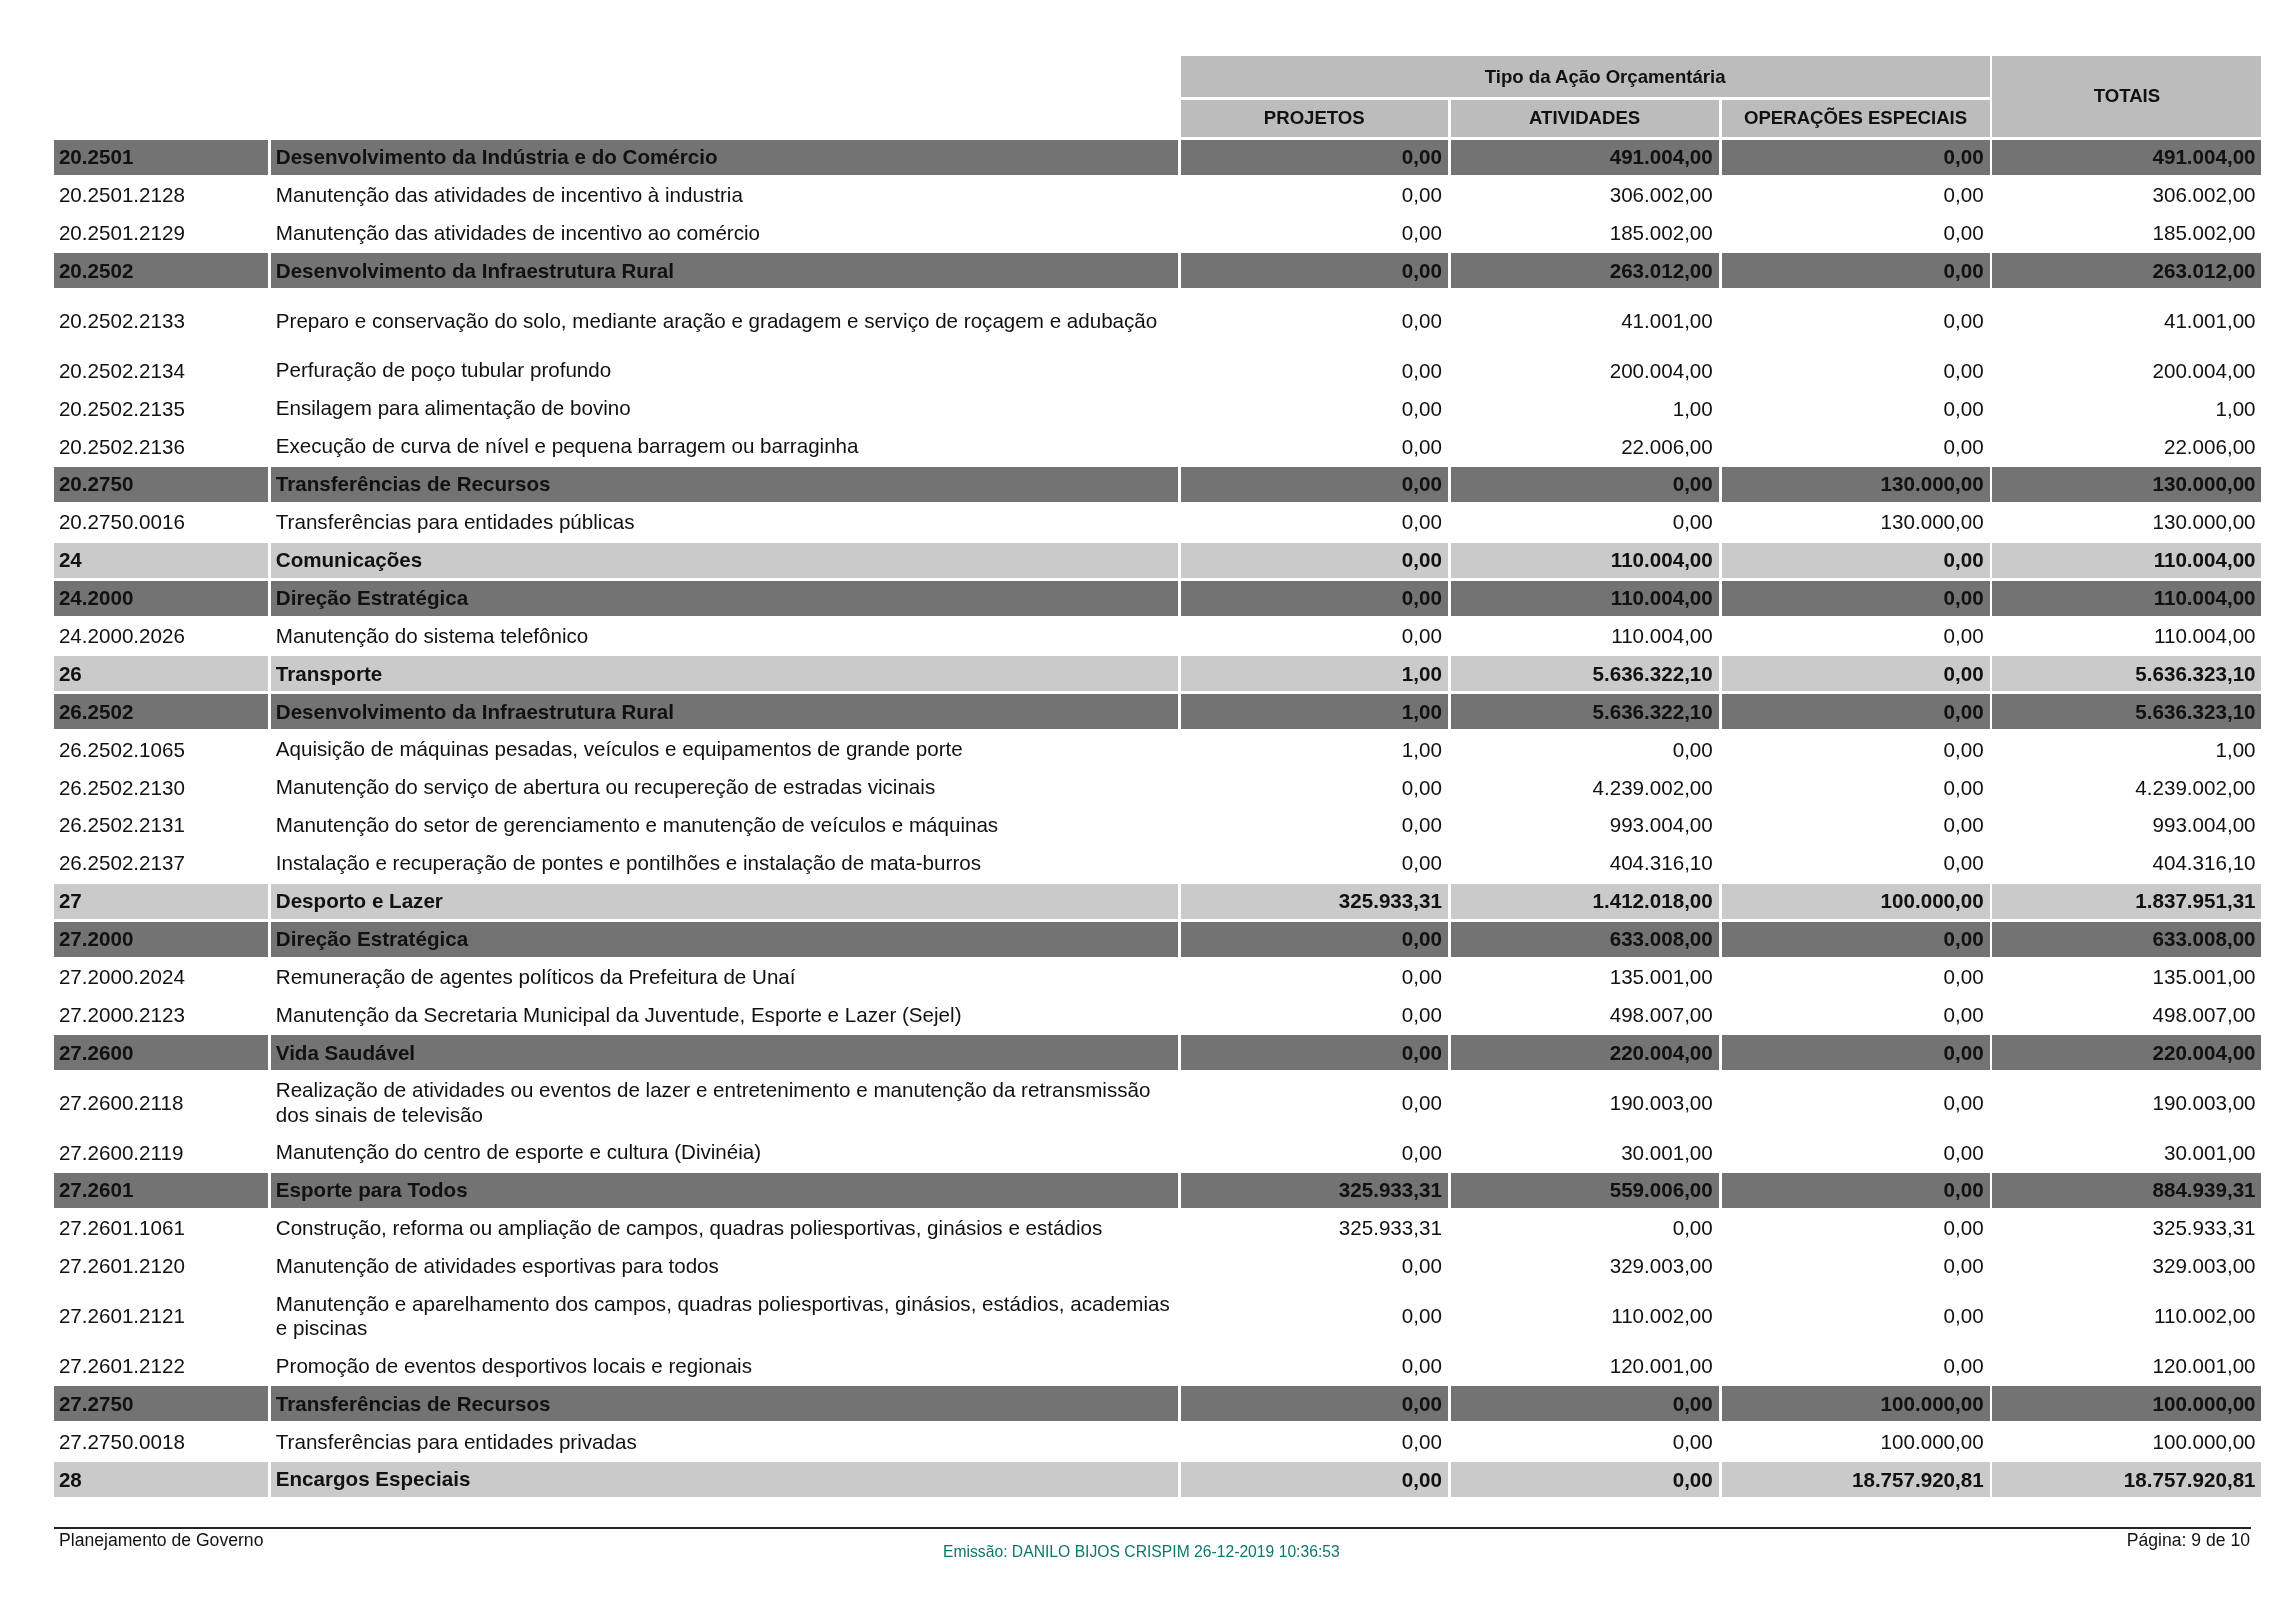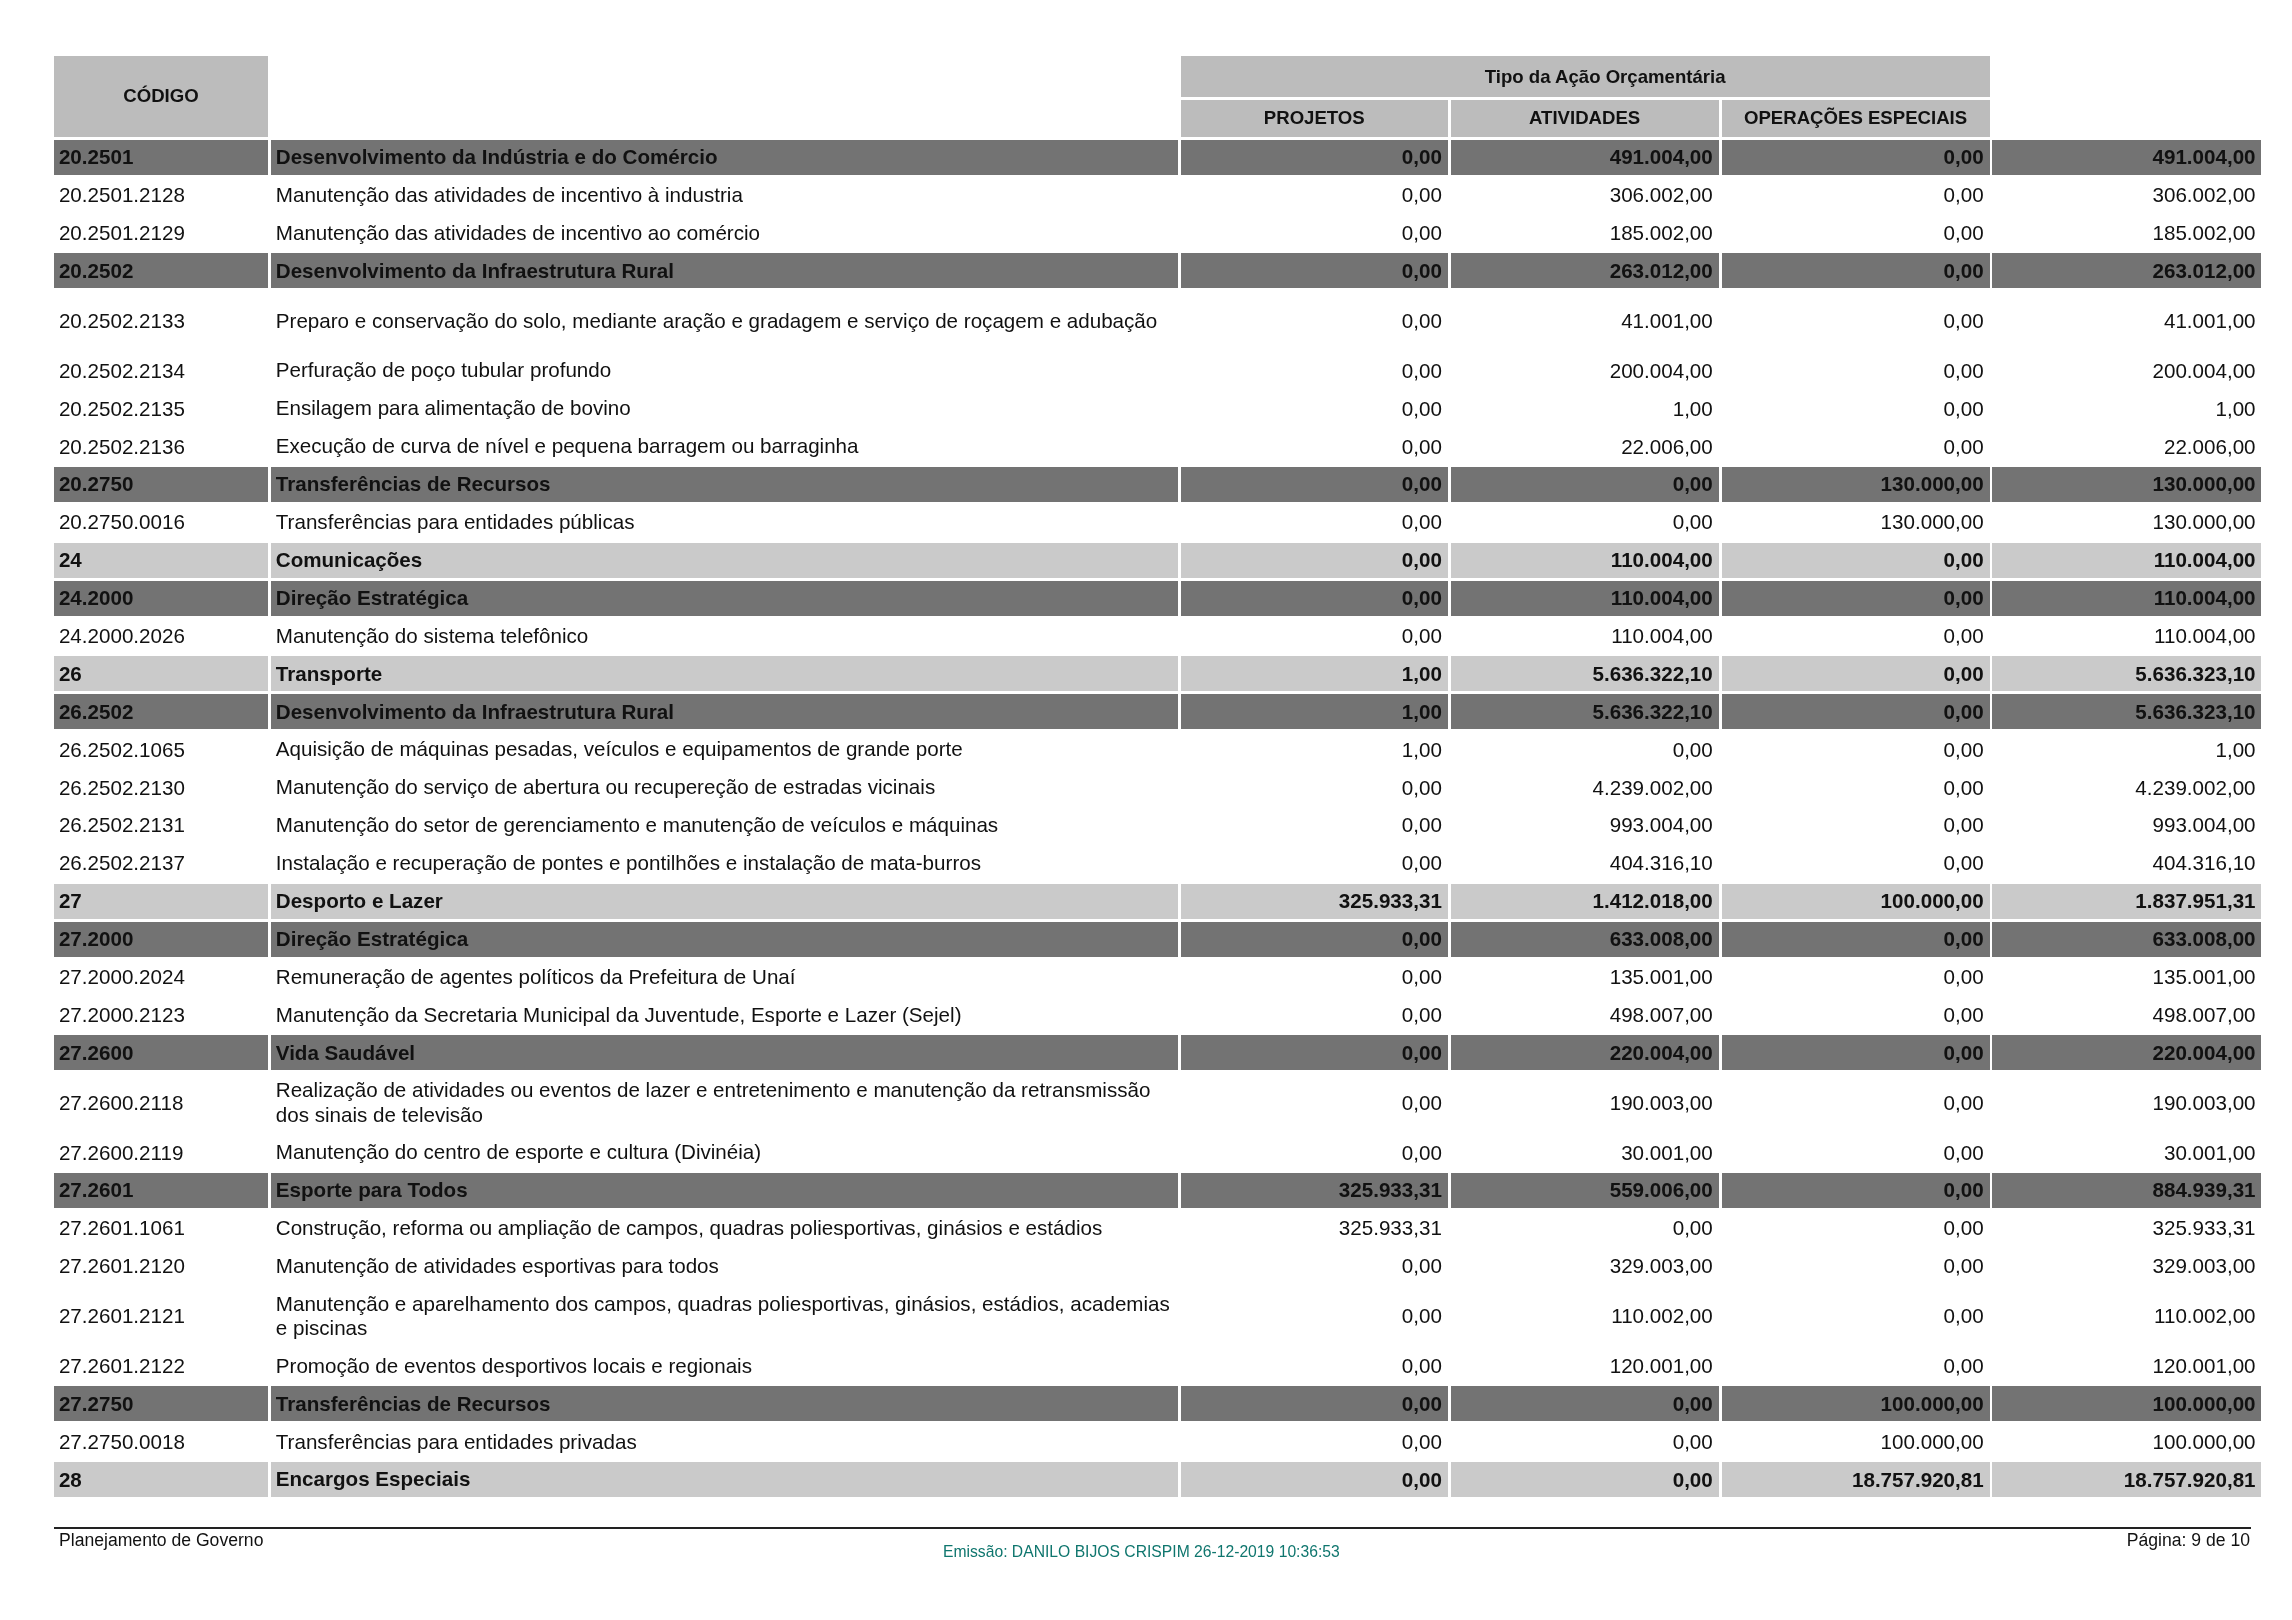--- a/index.html
+++ b/index.html
@@ -26,22 +26,22 @@
   .footer { position:absolute; top:1530px; font-size:17.6px; }
   .footer-left { left:59px; color:#111; }
   .footer-center { left:943px; color:#0f766e; font-size:15.7px; top:1543px; }
   .footer-right { right:43px; color:#111; }
 </style>
 </head>
 <body>
 
 <div class="table">
   <div class="grid" style="margin-bottom:2.9px;">
-    <div class="hdr" style="grid-row:1 / span 2;">CÓDIGO</div>
     <div class="hdr hdr-group" style="grid-column:3 / span 3; grid-row:1;padding-left:40px;">Tipo da Ação Orçamentária</div>
+    <div class="hdr" style="grid-column:6; grid-row:1 / span 2;">TOTAIS</div>
     <div class="hdr hdr-sub" style="grid-column:3; grid-row:2;">PROJETOS</div>
     <div class="hdr hdr-sub" style="grid-column:4; grid-row:2;text-align:right;">ATIVIDADES</div>
     <div class="hdr hdr-sub" style="grid-column:5; grid-row:2;">OPERAÇÕES ESPECIAIS</div>
   </div>
   <div class="grid" id="table-body">
       <div class="row r-l2"><div class="cell ">20.2501</div><div class="cell desc">Desenvolvimento da Indústria e do Comércio</div><div class="cell num">0,00</div><div class="cell num">491.004,00</div><div class="cell num">0,00</div><div class="cell num">491.004,00</div></div>
       <div class="row r-l3"><div class="cell ">20.2501.2128</div><div class="cell desc">Manutenção das atividades de incentivo à industria</div><div class="cell num">0,00</div><div class="cell num">306.002,00</div><div class="cell num">0,00</div><div class="cell num">306.002,00</div></div>
       <div class="row r-l3"><div class="cell ">20.2501.2129</div><div class="cell desc">Manutenção das atividades de incentivo ao comércio</div><div class="cell num">0,00</div><div class="cell num">185.002,00</div><div class="cell num">0,00</div><div class="cell num">185.002,00</div></div>
       <div class="row r-l2"><div class="cell ">20.2502</div><div class="cell desc">Desenvolvimento da Infraestrutura Rural</div><div class="cell num">0,00</div><div class="cell num">263.012,00</div><div class="cell num">0,00</div><div class="cell num">263.012,00</div></div>
       <div class="row r-l3 tall"><div class="cell ">20.2502.2133</div><div class="cell desc">Preparo e conservação do solo, mediante aração e gradagem e serviço de roçagem e adubação</div><div class="cell num">0,00</div><div class="cell num">41.001,00</div><div class="cell num">0,00</div><div class="cell num">41.001,00</div></div>

